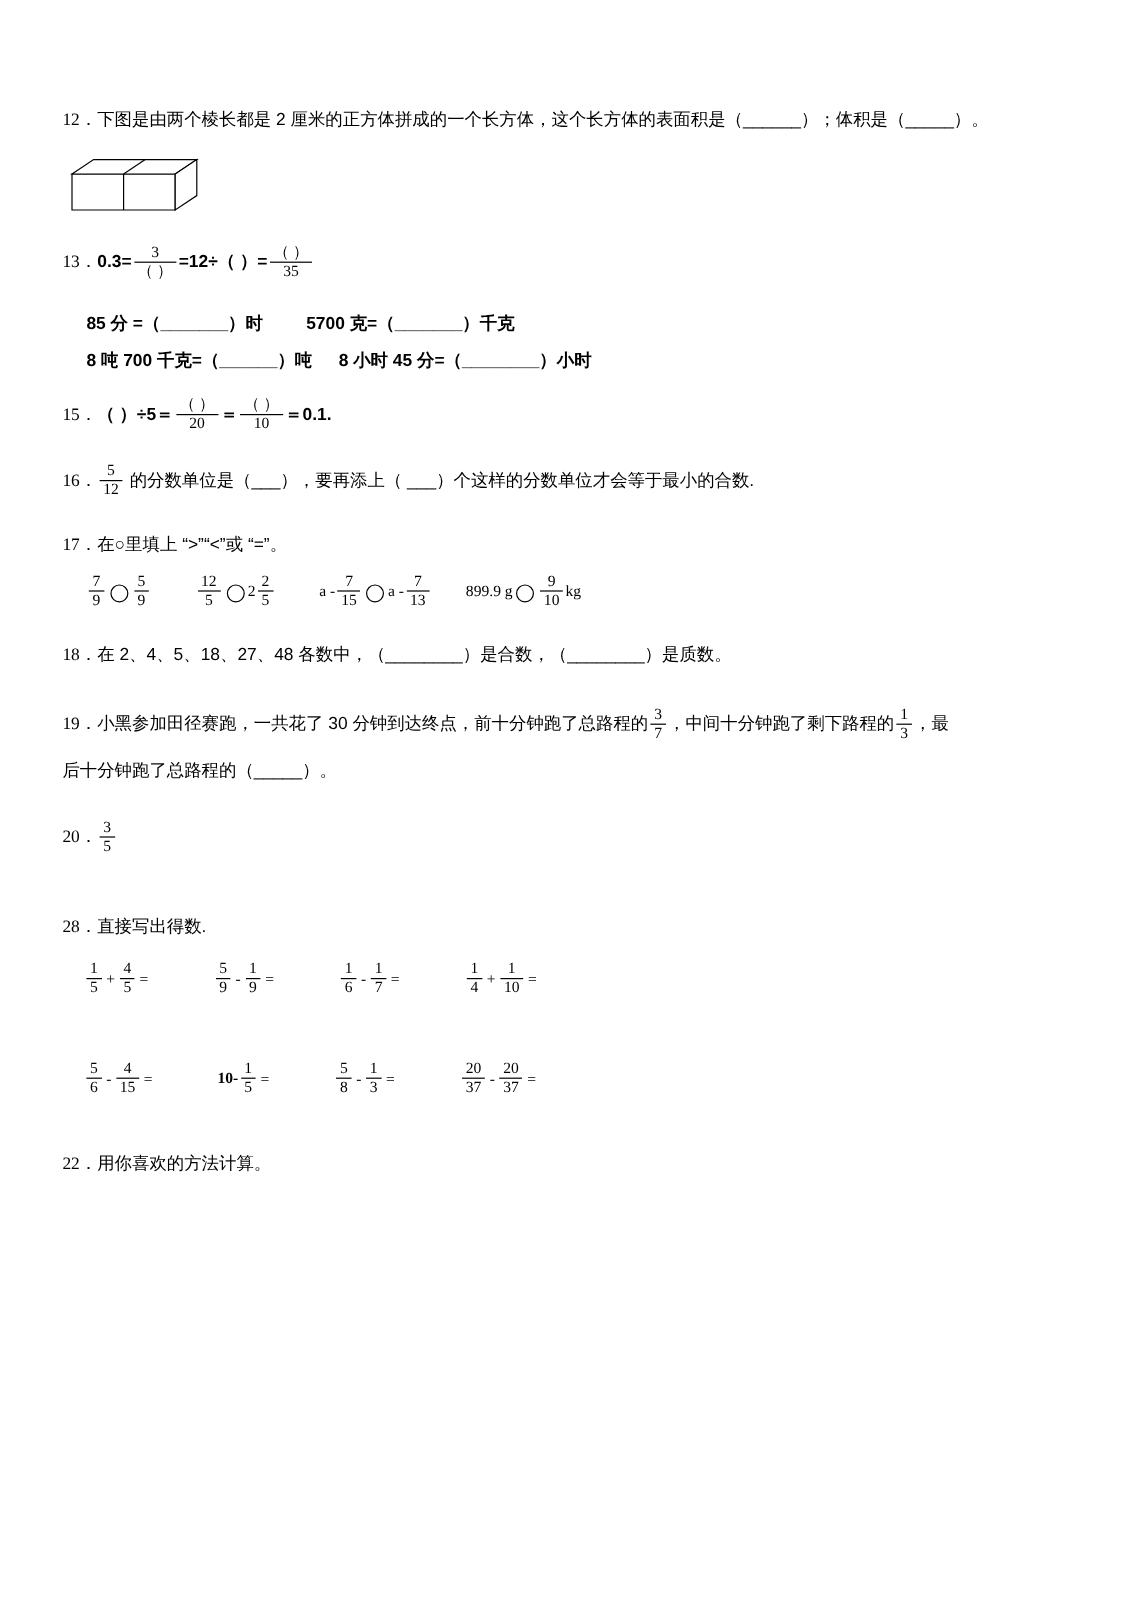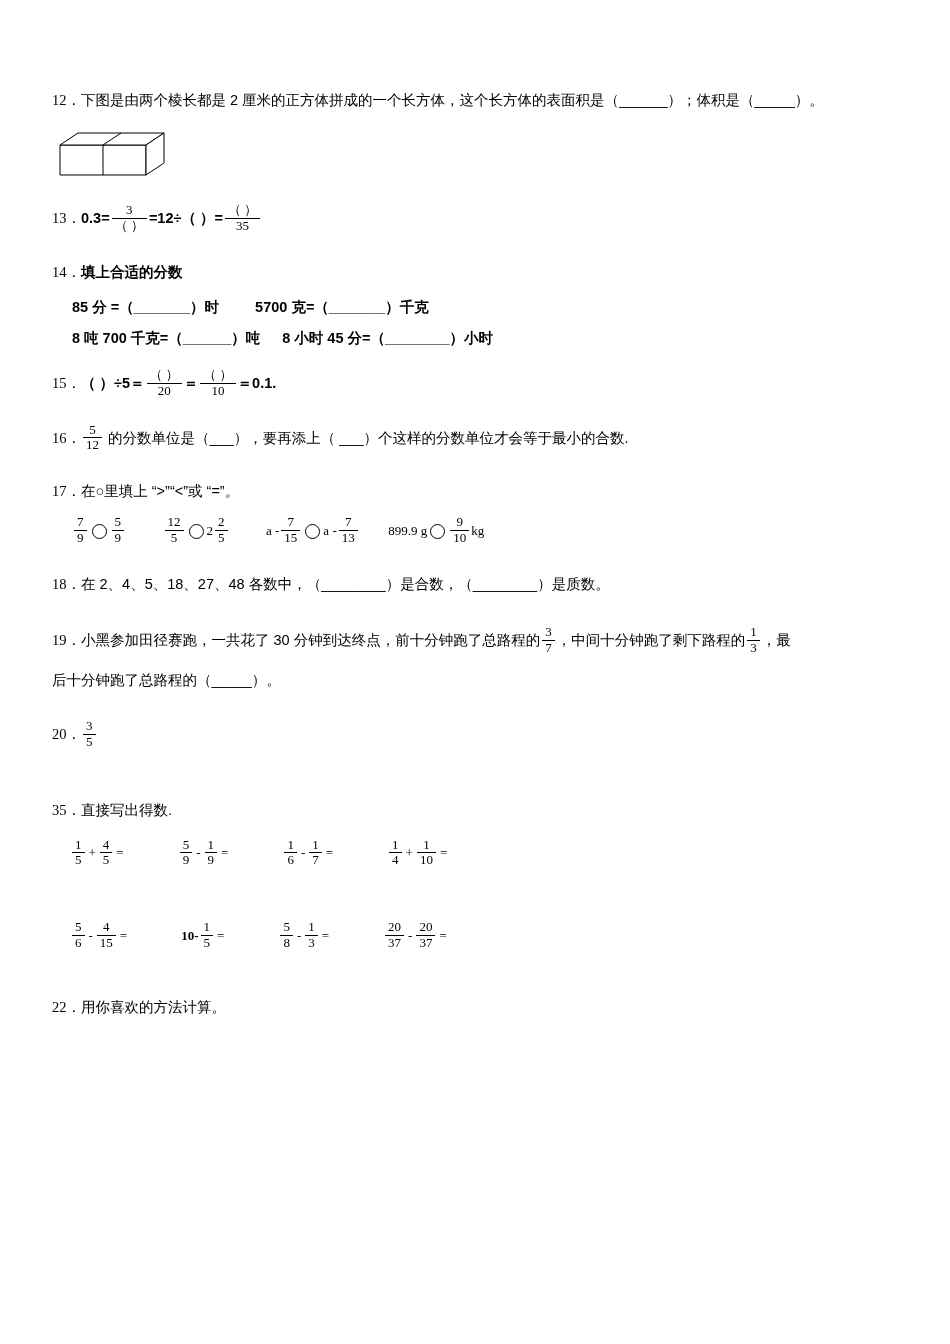--- a/index.html
+++ b/index.html
@@ -164,23 +164,20 @@
         <polygon points="4,18 22,6 108,6 90,18" fill="#ffffff" stroke="#000000" stroke-width="1"></polygon>
         <polygon points="90,18 108,6 108,36 90,48" fill="#ffffff" stroke="#000000" stroke-width="1"></polygon>
         <line x1="47" y1="18" x2="65" y2="6" stroke="#000000" stroke-width="1"></line>
       </svg>
     </div>
 
     <div class="qline q13">
       <span class="qnum">13．</span><span class="cnb">0.3=</span><span class="frac"><span class="num">3</span><span class="den">（    ）</span></span><span class="cnb">=12÷（  ）=</span><span class="frac"><span class="num">（  ）</span><span class="den">35</span></span>
     </div>
 
-    <div class="qline q14">
-      <span class="qnum">14．</span><span class="cnb">填上合适的分数</span>
-    </div>
     <div class="q14row">
       <span>85 分 =（_______）时</span><span class="gap2"></span><span>5700 克=（_______）千克</span>
     </div>
     <div class="q14row">
       <span>8 吨 700 千克=（______）吨</span><span class="gap"></span><span>8 小时 45 分=（________）小时</span>
     </div>
 
     <div class="qline q15">
       <span class="qnum">15．</span><span class="cnb">（  ）÷5＝</span><span class="frac"><span class="num">（    ）</span><span class="den">20</span></span><span class="cnb">＝</span><span class="frac"><span class="num">（    ）</span><span class="den">10</span></span><span class="cnb">＝0.1.</span>
     </div>
@@ -213,21 +210,21 @@
       <span class="cn">后十分钟跑了总路程的（_____）。</span>
     </div>
 
     <div class="qline q20">
       <span class="qnum">20．</span><span class="frac"><span class="num">3</span><span class="den">5</span></span>
     </div>
 
     <div class="section-head"></div>
 
     <div class="qline q21">
-      <span class="qnum">35．</span><span class="cn">直接写出得数.</span>
+      <span class="qnum">28．</span><span class="cn">直接写出得数.</span>
     </div>
 
     <div class="calcrow">
       <span class="calcitem"><span class="frac"><span class="num">1</span><span class="den">5</span></span><span class="inlineop">+</span><span class="frac"><span class="num">4</span><span class="den">5</span></span><span class="inlineop">=</span></span><span class="calcitem"><span class="frac"><span class="num">5</span><span class="den">9</span></span><span class="inlineop">-</span><span class="frac"><span class="num">1</span><span class="den">9</span></span><span class="inlineop">=</span></span><span class="calcitem"><span class="frac"><span class="num">1</span><span class="den">6</span></span><span class="inlineop">-</span><span class="frac"><span class="num">1</span><span class="den">7</span></span><span class="inlineop">=</span></span><span class="calcitem"><span class="frac"><span class="num">1</span><span class="den">4</span></span><span class="inlineop">+</span><span class="frac"><span class="num">1</span><span class="den">10</span></span><span class="inlineop">=</span></span>
     </div>
 
     <div class="calcrow" style="margin-top:52px">
       <span class="calcitem"><span class="frac"><span class="num">5</span><span class="den">6</span></span><span class="inlineop">-</span><span class="frac"><span class="num">4</span><span class="den">15</span></span><span class="inlineop">=</span></span><span class="calcitem"><span class="bold">10-</span><span class="frac"><span class="num">1</span><span class="den">5</span></span><span class="inlineop">=</span></span><span class="calcitem"><span class="frac"><span class="num">5</span><span class="den">8</span></span><span class="inlineop">-</span><span class="frac"><span class="num">1</span><span class="den">3</span></span><span class="inlineop">=</span></span><span class="calcitem"><span class="frac"><span class="num">20</span><span class="den">37</span></span><span class="inlineop">-</span><span class="frac"><span class="num">20</span><span class="den">37</span></span><span class="inlineop">=</span></span>
     </div>
 

